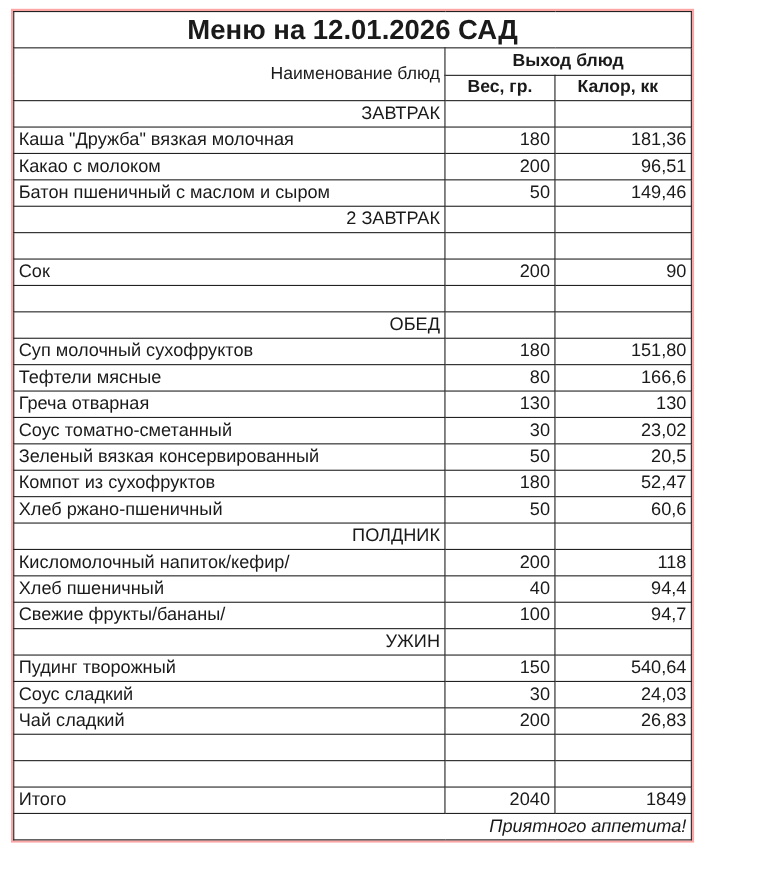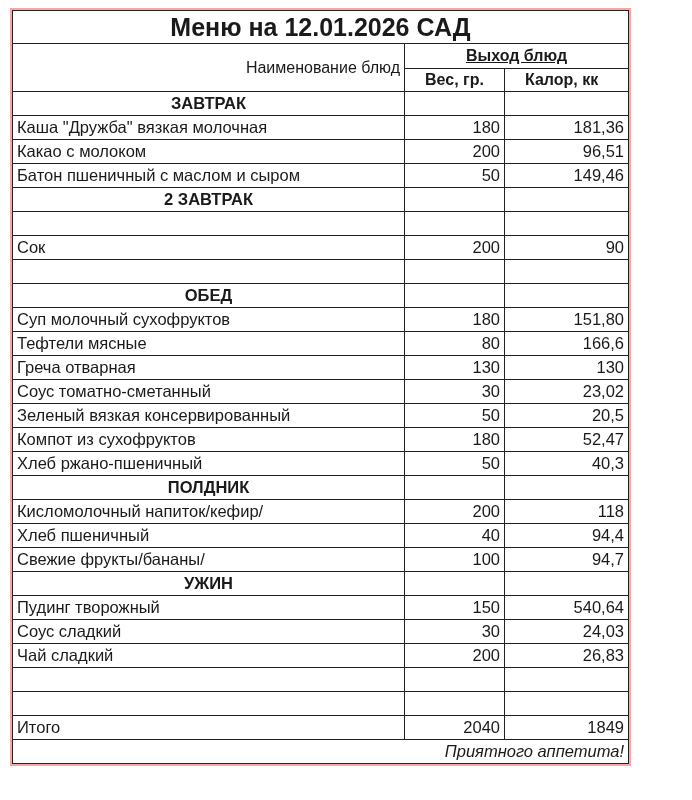--- a/index.html
+++ b/index.html
@@ -8,23 +8,23 @@
   .sheet { position: absolute; left: 10px; top: 8px; width: 621px;
            border: 2px solid #fca5a5; box-sizing: border-box; }
   table { border-collapse: collapse; width: 100%; table-layout: fixed; }
   td { border: 1.5px solid #222; padding: 0 4px; font-size: 16.5px; height: 23px;
        line-height: 23px; white-space: nowrap; overflow: hidden; }
   col.c-name { width: 392px; }
   col.c-w { width: 100px; }
   col.c-k { width: auto; }
   .title { font-size: 25px; font-weight: bold; text-align: center; height: 32px; line-height: 32px; }
   .hdr-name { text-align: right; font-weight: normal; font-size: 16px; }
-  .hdr-out { text-align: center; font-weight: bold; font-size: 16px; height: 24px; line-height: 24px; text-decoration: underline; }
+  .hdr-out { text-align: center; font-weight: bold; font-size: 16px; height: 24px; line-height: 24px; }
   .hdr-sub { font-weight: bold; font-size: 16px; height: 22px; line-height: 22px; padding-left: 20px; }
-  .section { text-align: center; font-weight: bold; }
+  .section { text-align: right; font-weight: normal; }
   .num { text-align: right; margin-left: 24px; }
   .footer { text-align: right; font-style: italic; }
 </style>
 </head>
 <body>
 
 <div class="sheet">
   <table>
     <colgroup>
         <col class="c-name">
@@ -114,21 +114,21 @@
           <td class="num">20,5</td>
         </tr>
         <tr>
           <td class="">Компот из сухофруктов</td>
           <td class="num">180</td>
           <td class="num">52,47</td>
         </tr>
         <tr>
           <td class="">Хлеб ржано-пшеничный</td>
           <td class="num">50</td>
-          <td class="num">40,3</td>
+          <td class="num">60,6</td>
         </tr>
         <tr>
           <td class="section">ПОЛДНИК</td>
           <td class="num"></td>
           <td class="num"></td>
         </tr>
         <tr>
           <td class="">Кисломолочный напиток/кефир/</td>
           <td class="num">200</td>
           <td class="num">118</td>

